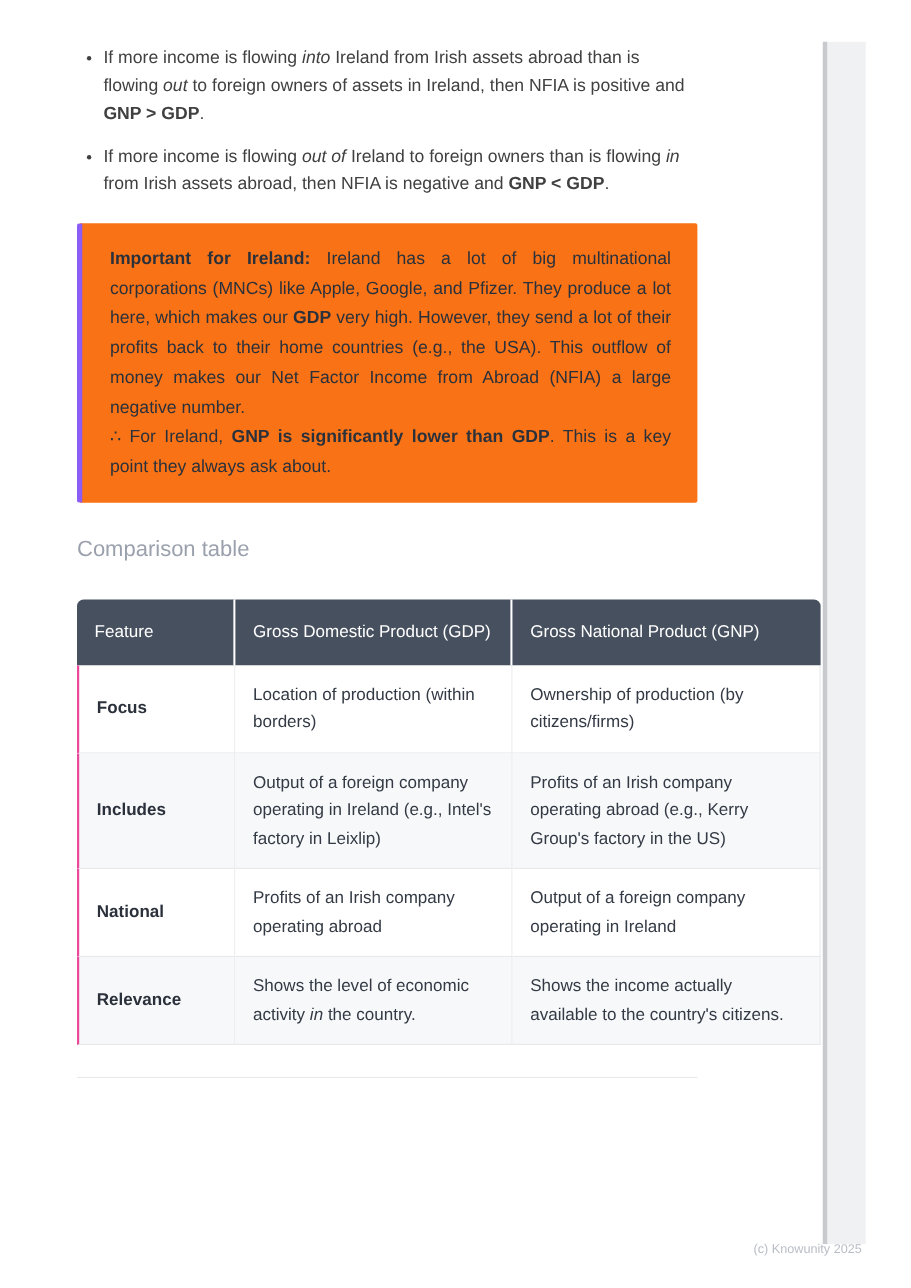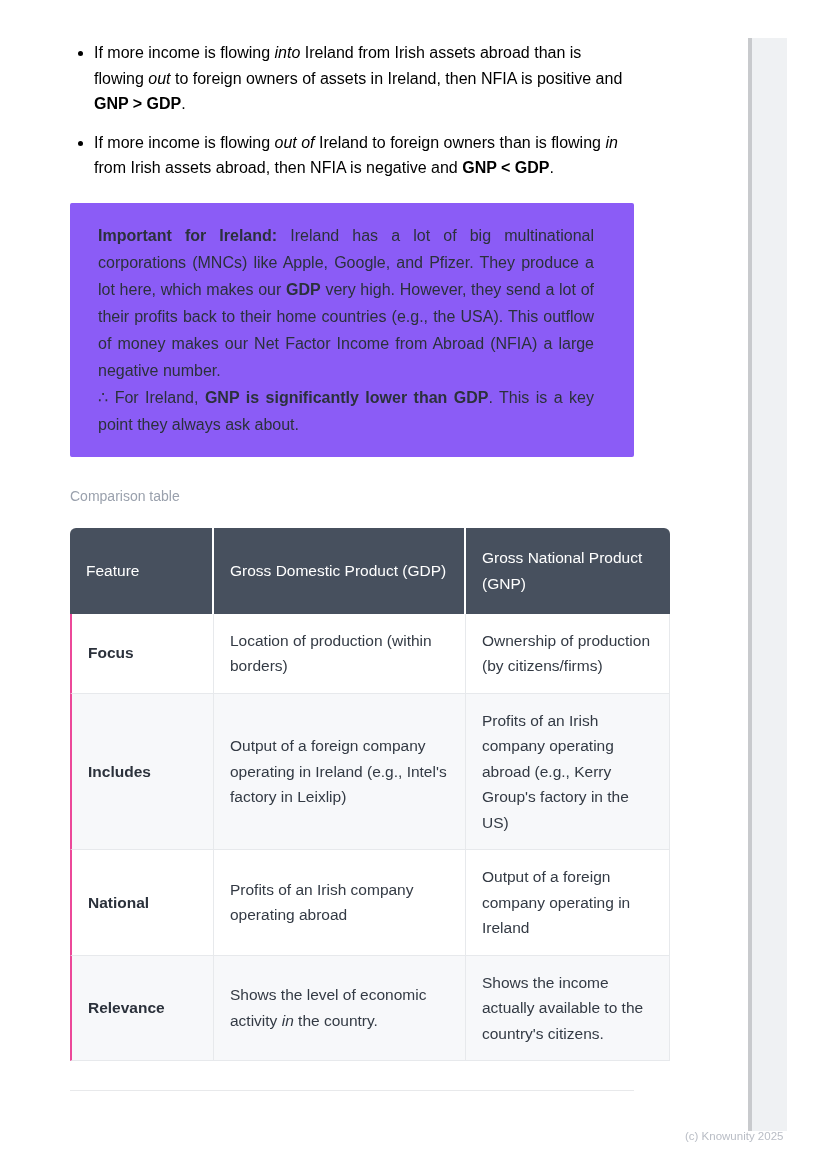--- a/index.html
+++ b/index.html
@@ -9,45 +9,45 @@
     font-family:"Liberation Sans","DejaVu Sans",sans-serif;
     position:relative;overflow:hidden;
     color:#2b313b;
   }
   .content{
     position:absolute;left:70px;top:0;width:564px;
   }
   
   ul.bullets{
     margin:40px 0 0 0;padding:0 0 0 24px;
-    font-size:16px;line-height:25.5px;color:#000000;
+    font-size:16px;line-height:25.5px;color:#404040;
   }
   ul.bullets li{margin:0;}
   ul.bullets li + li{margin-top:13px;}
   
   .callout{
     margin-top:22px;
-    background:#8b5cf6;
-    border-left:3px solid #8b5cf6;
+    background:#f97316;
+    border-left:5px solid #8b5cf6;
     border-radius:2px;
-    padding:19px 40px 19px 25px;
+    padding:19px 24px 19px 25px;
     font-size:16px;line-height:27px;
     text-align:justify;
     color:#2b313b;
   }
   
   h3.section{
     margin:31px 0 0 0;
-    font-size:14px;font-weight:500;
+    font-size:20px;font-weight:500;
     color:#9aa1ad;
   }
   
   table.cmp{
-    margin-top:24px;
-    width:600px;
+    margin-top:34px;
+    width:676px;
     border-collapse:separate;border-spacing:0;
     font-size:15.5px;
   }
   table.cmp thead th{
     background:#47505e;color:#ffffff;
     font-weight:500;text-align:left;vertical-align:middle;
     padding:17px 16px;line-height:26px;
     border-right:2px solid #ffffff;
   }
   table.cmp thead th:last-child{border-right:none;}

